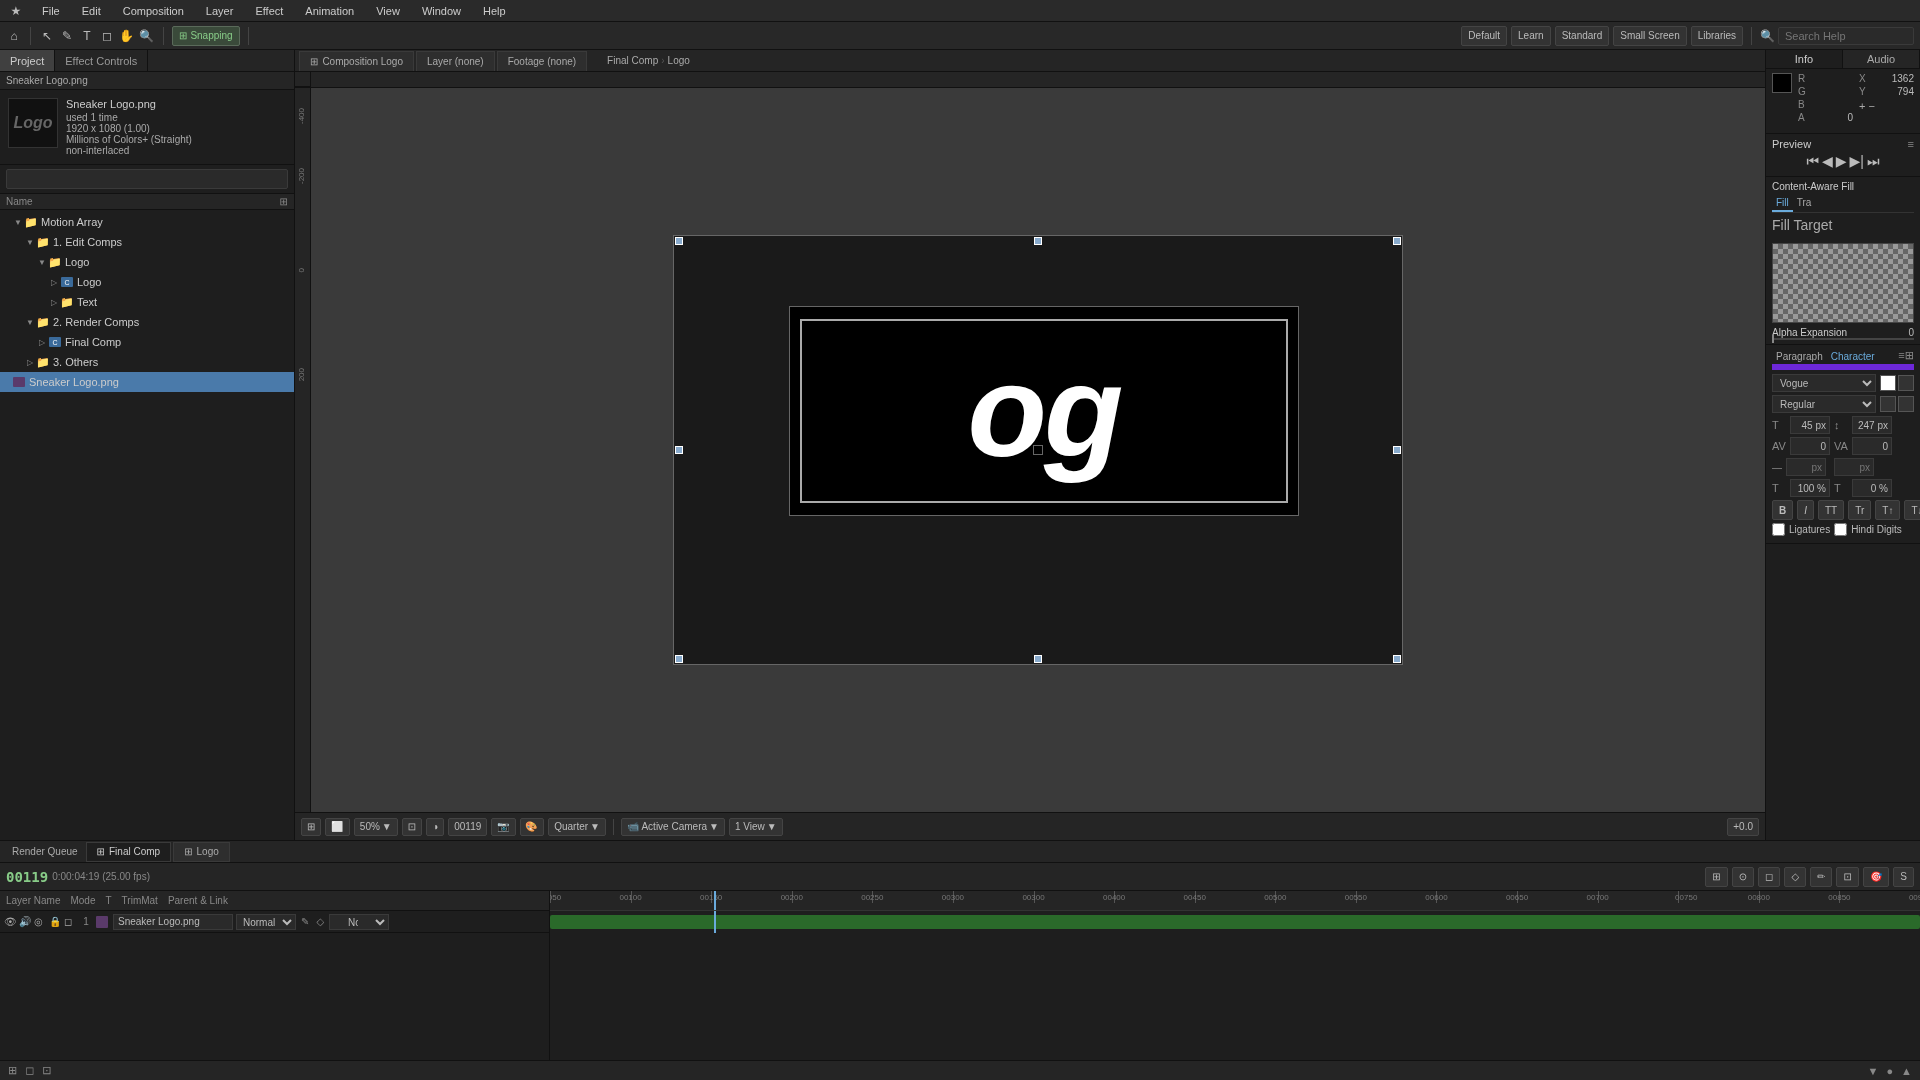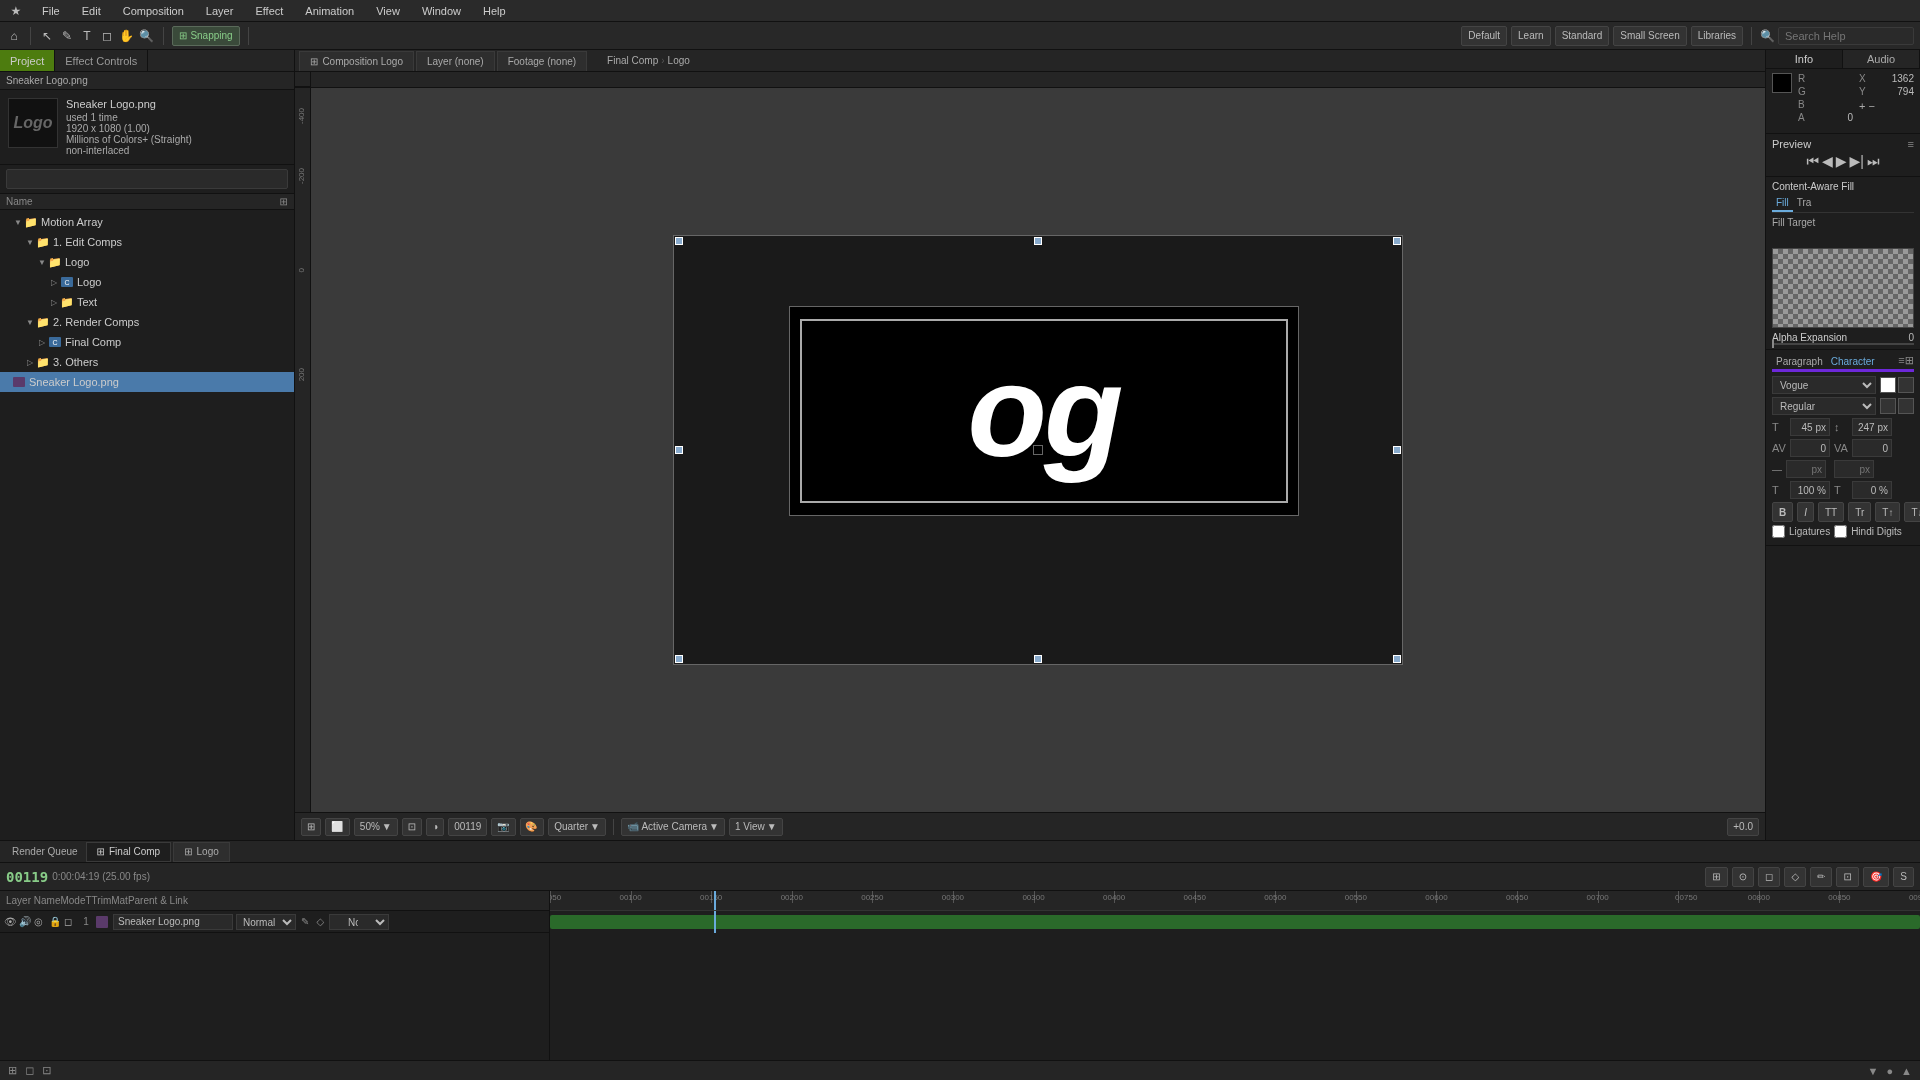--- a/index.html
+++ b/index.html
@@ -108,21 +108,21 @@
       padding: 0 10px;
       height: 100%;
       display: flex;
       align-items: center;
       font-size: 11px;
       cursor: pointer;
       color: #999;
       border-right: 1px solid #111;
     }
     .panel-tab.active {
-      background: #4d7c0f;
+      background: #404040;
       color: #ccc;
     }
 
     
     .effect-controls-bar {
       background: #252525;
       padding: 3px 6px;
       font-size: 10px;
       color: #aaa;
       border-bottom: 1px solid #111;
@@ -456,21 +456,21 @@
       border-bottom-color: #6aabdc;
     }
 
     
     .char-section {
       padding: 4px 6px;
       border-bottom: 1px solid #111;
     }
     .char-tabs {
       display: flex;
-      border-bottom: 3px solid #6d28d9;
+      border-bottom: 6px solid #6d28d9;
       margin-bottom: 4px;
     }
     .char-tab {
       font-size: 10px;
       color: #aaa;
       padding: 2px 4px;
       cursor: pointer;
     }
     .char-tab.active { color: #6aabdc; }
     .char-row {
@@ -553,20 +553,21 @@
       background: #252525;
       height: 20px;
       display: flex;
       border-bottom: 1px solid #111;
     }
     .tl-label-col {
       width: 550px;
       display: flex;
       align-items: center;
       padding: 0 6px;
+      gap: 10px;
       border-right: 1px solid #111;
       font-size: 10px;
       color: #888;
       flex-shrink: 0;
     }
 
     .timeline-row {
       display: flex;
       height: 22px;
       border-bottom: 1px solid #111;
@@ -981,21 +982,21 @@
         <span class="preview-btn">⏭</span>
       </div>
     </div>
 
     <div class="caf-section">
       <div class="caf-title">Content-Aware Fill</div>
       <div class="caf-tabs">
         <div class="caf-tab active">Fill</div>
         <div class="caf-tab">Tra</div>
       </div>
-      <div style="font-size:10px;color:#aaa;margin-bottom:20px;">Fill Target</div>
+      <div style="font-size:14px;color:#aaa;margin-bottom:10px;">Fill Target</div>
       <div class="preview-thumb"></div>
       <div style="display:flex;justify-content:space-between;font-size:10px;margin-bottom:0;">
         <span>Alpha Expansion</span>
         <span style="color:#bbb;cursor:pointer;">0</span>
       </div>
       <div style="display:flex;align-items:center;gap:4px;">
         <div style="flex:1;height:2px;background:#444;position:relative;">
           <div style="position:absolute;left:0;width:2px;height:8px;background:#888;top:-3px;"></div>
         </div>
       </div>

